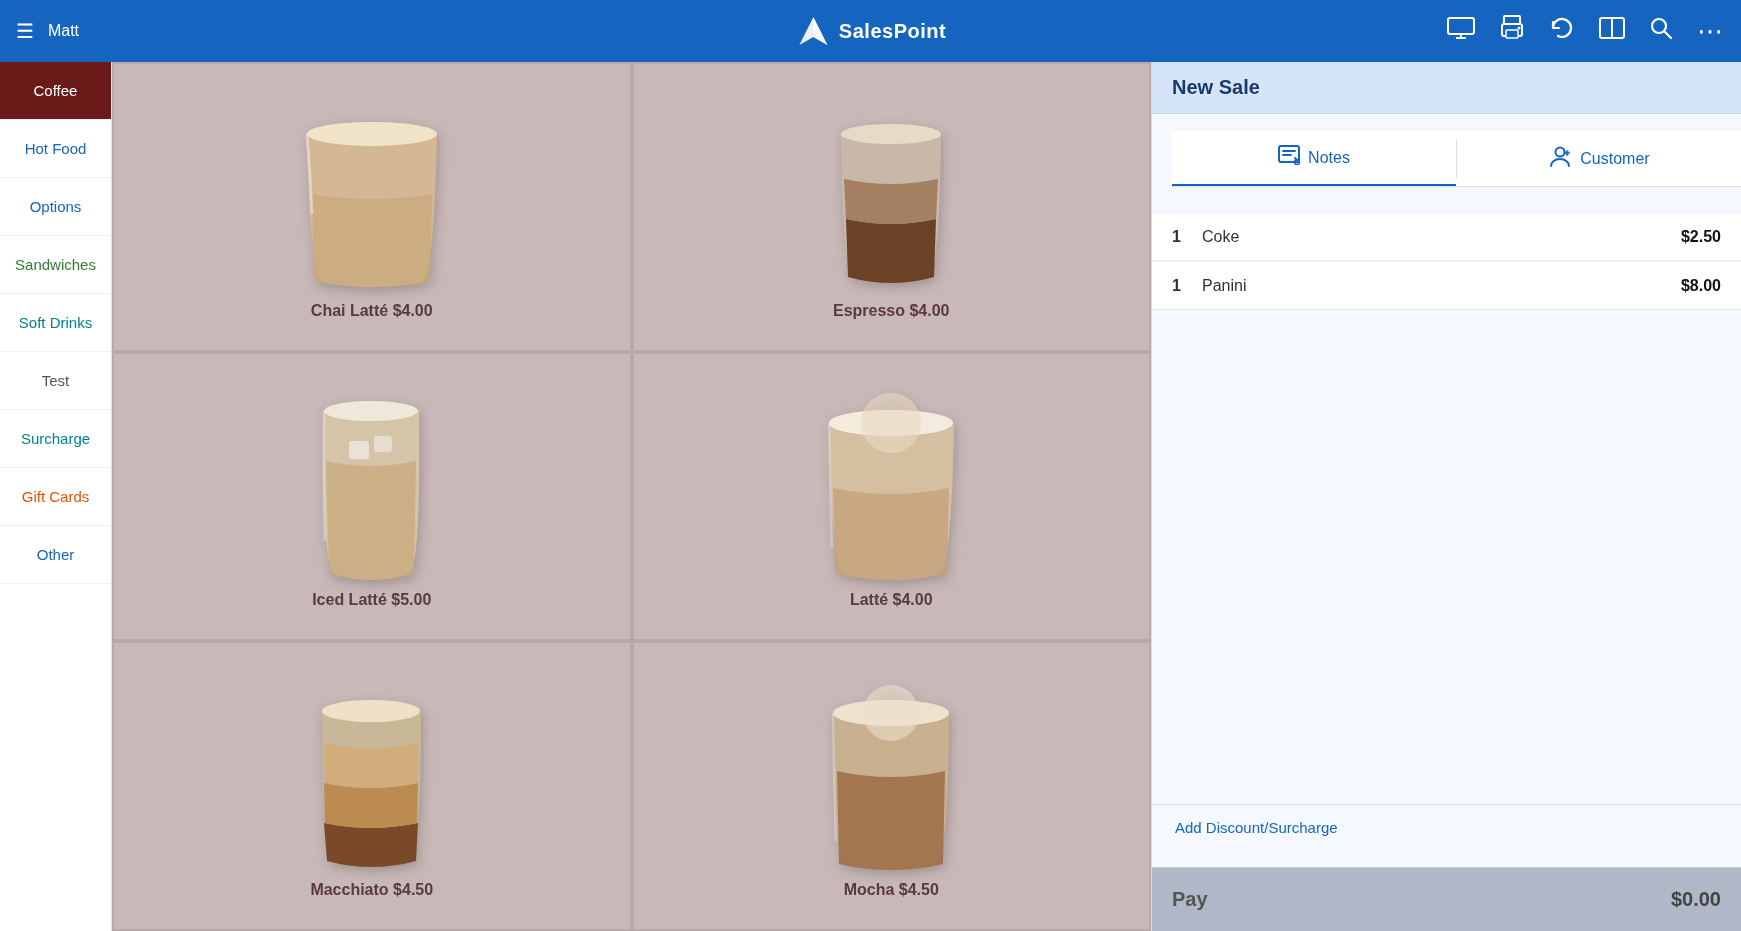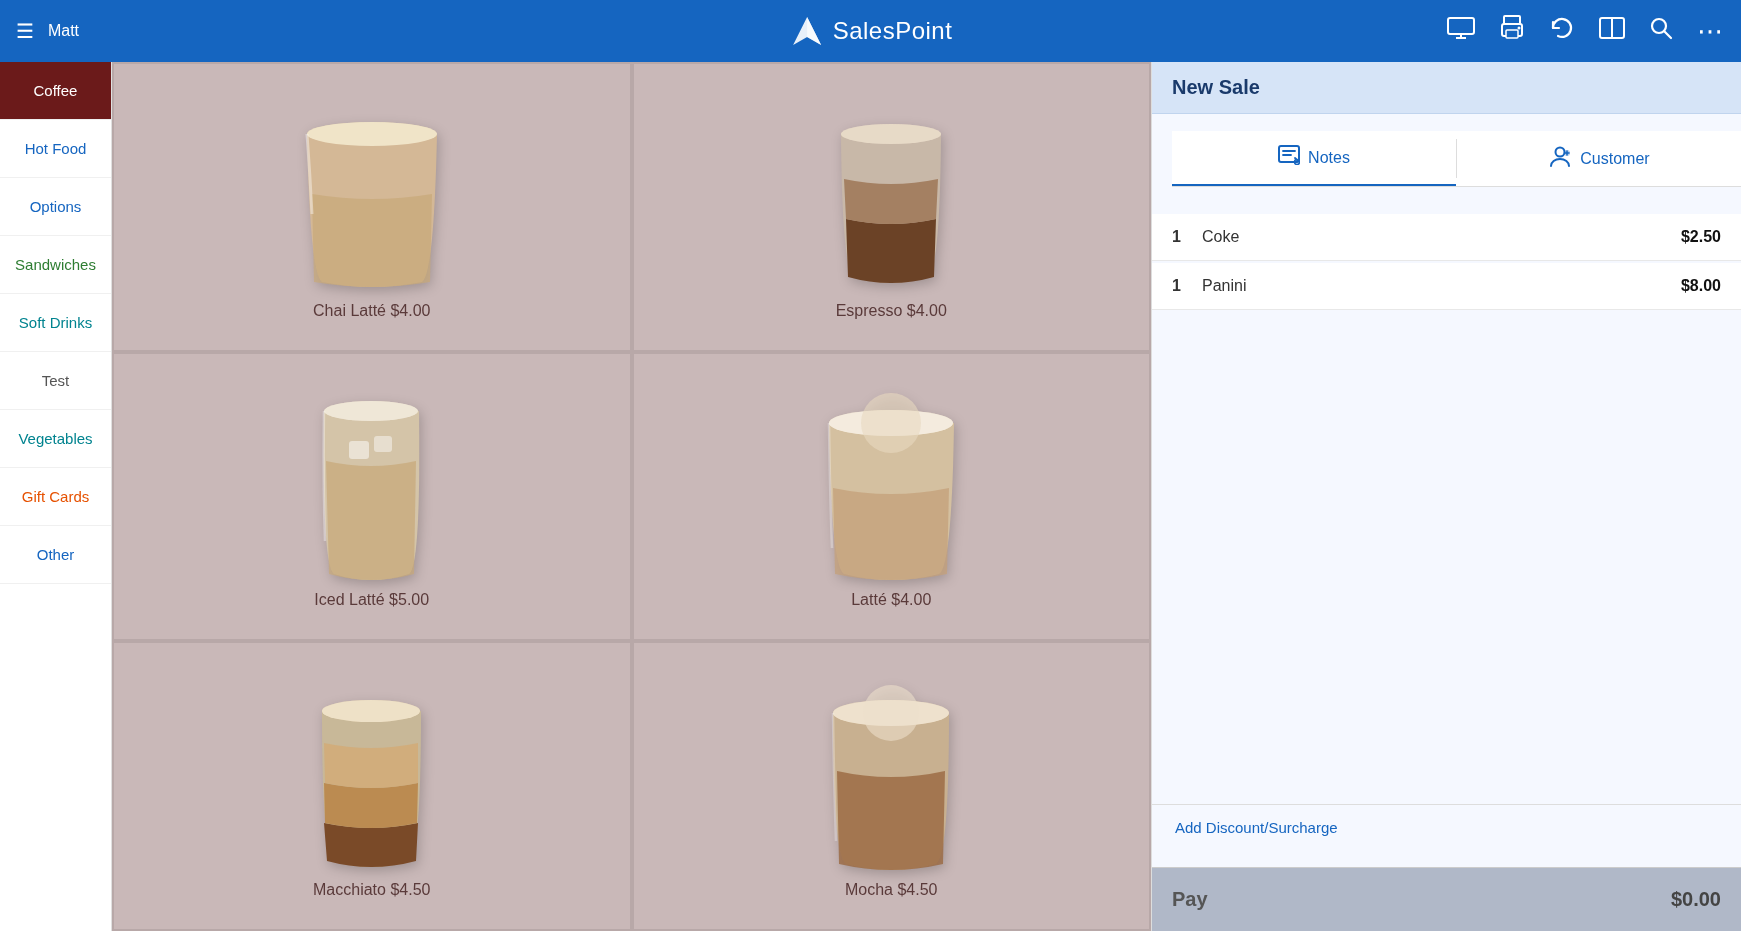--- a/index.html
+++ b/index.html
@@ -32,22 +32,22 @@
       display: flex;
       align-items: center;
       gap: 8px;
     }
     .header-logo-icon {
       width: 36px;
       height: 36px;
     }
     .header-logo-text {
       color: white;
-      font-size: 24px;
-      font-weight: 400;
+      font-size: 20px;
+      font-weight: 700;
       letter-spacing: 0.5px;
     }
     .header-actions {
       margin-left: auto;
       display: flex;
       align-items: center;
       gap: 24px;
     }
     .header-action-icon {
       color: white;
@@ -113,21 +113,21 @@
     .product-image {
       width: 180px;
       height: 200px;
       display: flex;
       align-items: center;
       justify-content: center;
     }
     .product-label {
       color: #5a3a3a;
       font-size: 16px;
-      font-weight: 400;
+      font-weight: 700;
       margin-top: 8px;
       text-align: center;
     }
 
     
     svg.cup { filter: drop-shadow(2px 4px 6px rgba(0,0,0,0.2)); }
 
     
     .right-panel {
       width: 590px;
@@ -286,21 +286,21 @@
 
 <div class="main-layout">
 
   <div class="sidebar">
     <div class="sidebar-item active">Coffee</div>
     <div class="sidebar-item blue">Hot Food</div>
     <div class="sidebar-item blue">Options</div>
     <div class="sidebar-item green">Sandwiches</div>
     <div class="sidebar-item teal">Soft Drinks</div>
     <div class="sidebar-item grey">Test</div>
-    <div class="sidebar-item teal">Vegetables</div>
+    <div class="sidebar-item teal">Surcharge</div>
     <div class="sidebar-item orange">Gift Cards</div>
     <div class="sidebar-item blue">Other</div>
   </div>
 
   <div class="product-grid">
 
     <div class="product-card">
       <div class="product-image">
         <svg width="160" height="200" viewBox="0 0 160 200" class="cup">
 

